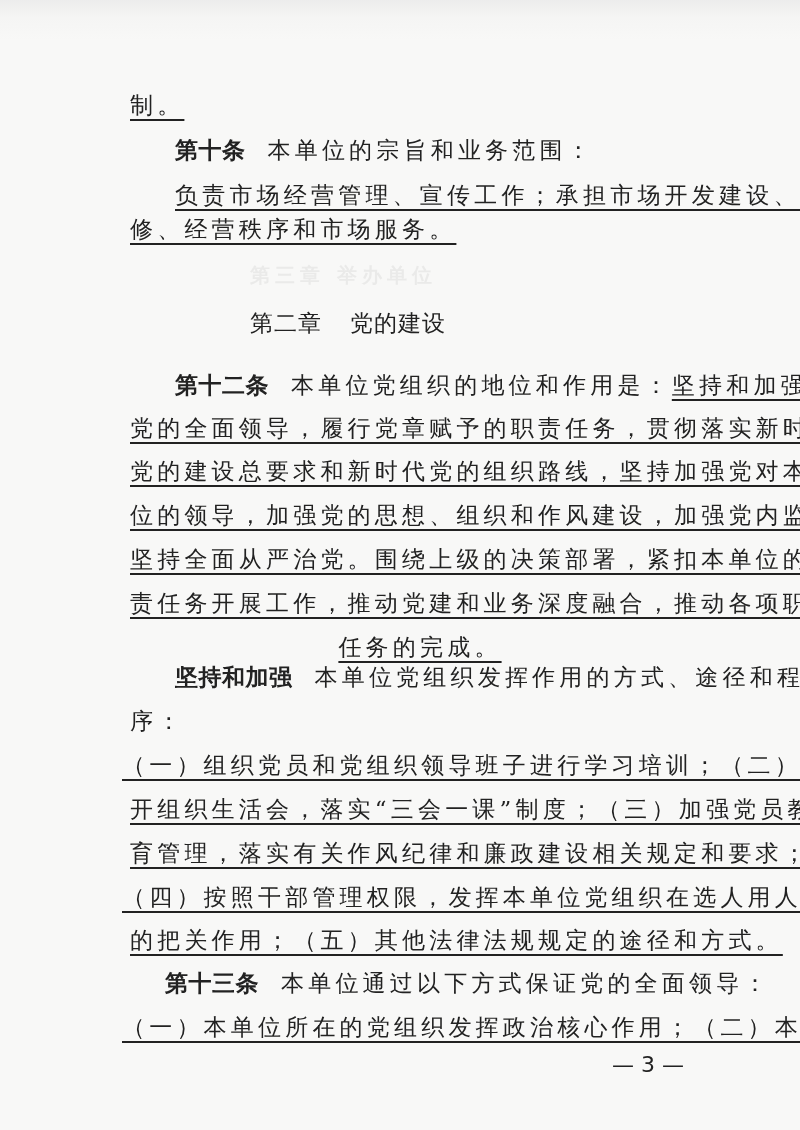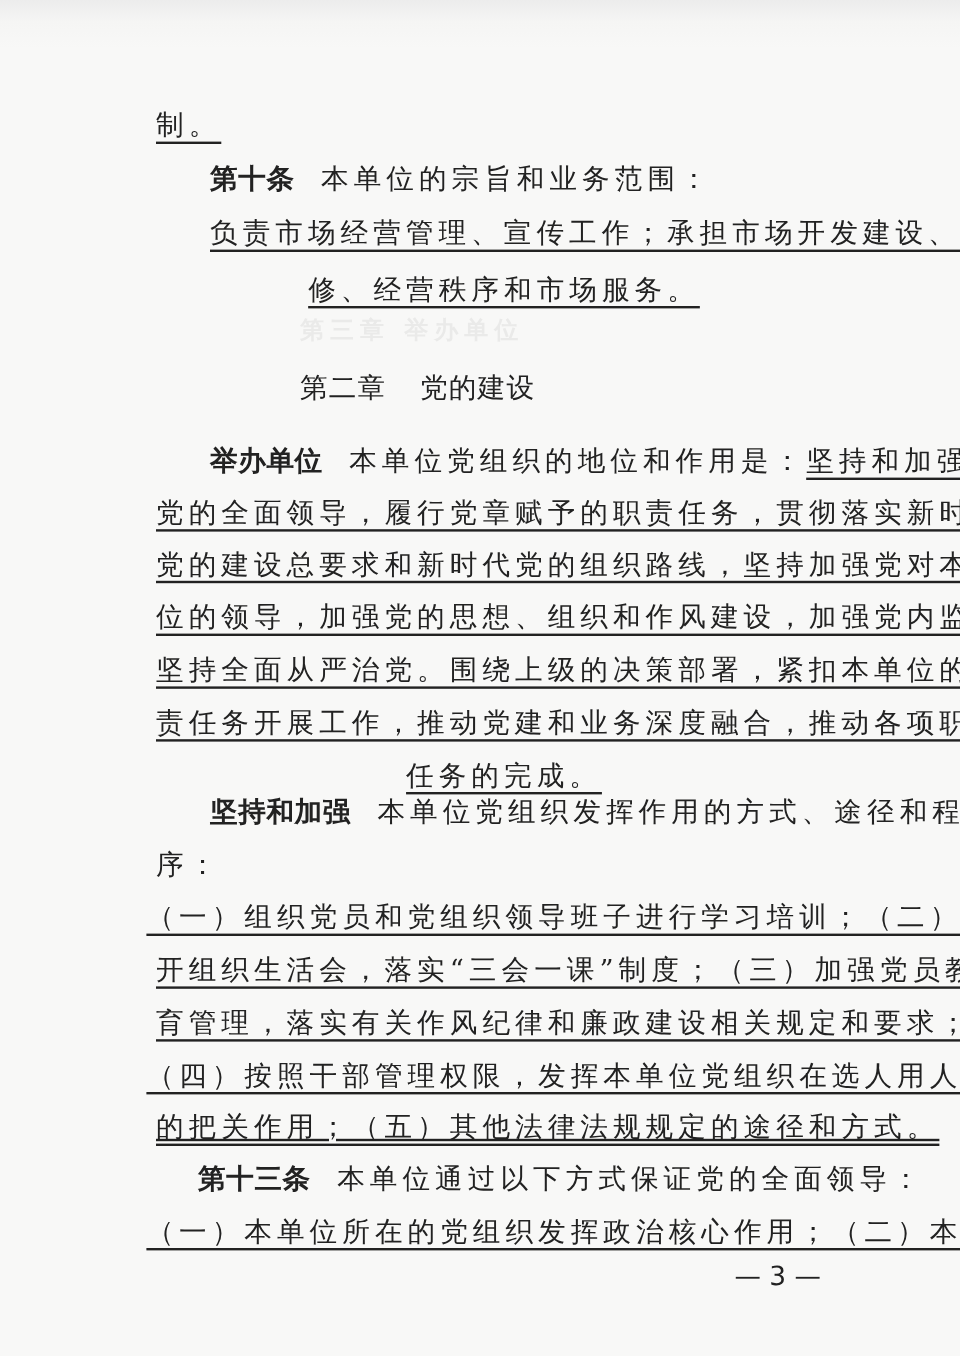--- a/index.html
+++ b/index.html
@@ -47,47 +47,47 @@
     <span class="u">制。</span>
   </div>
 
   <div class="line" style="left:175px;top:135px;">
     <span class="art">第十条</span><span>本单位的宗旨和业务范围：</span>
   </div>
 
   <div class="line" style="left:175px;top:180px;">
     <span class="u">负责市场经营管理、宣传工作；承担市场开发建设、维</span>
   </div>
-  <div class="line" style="left:130px;top:227px;text-align:center;">
+  <div class="line" style="left:130px;top:214px;">
     <span class="u">修、经营秩序和市场服务。</span>
   </div>
 
   <div class="chapter">
     <span>第二章</span><span class="gap"></span><span>党的建设</span>
   </div>
 
   <div class="line" style="left:175px;top:370px;">
-    <span class="art">举办单位</span><span>本单位党组织的地位和作用是：</span><span class="u">坚持和加强</span>
+    <span class="art">第十二条</span><span>本单位党组织的地位和作用是：</span><span class="u">坚持和加强</span>
   </div>
   <div class="line" style="top:413px;"><span class="u">党的全面领导，履行党章赋予的职责任务，贯彻落实新时代</span></div>
   <div class="line" style="top:456px;"><span class="u">党的建设总要求和新时代党的组织路线，坚持加强党对本单</span></div>
   <div class="line" style="top:500px;"><span class="u">位的领导，加强党的思想、组织和作风建设，加强党内监督，</span></div>
   <div class="line" style="top:544px;"><span class="u">坚持全面从严治党。围绕上级的决策部署，紧扣本单位的职</span></div>
   <div class="line" style="top:588px;"><span class="u">责任务开展工作，推动党建和业务深度融合，推动各项职责</span></div>
   <div class="line" style="top:632px;text-align:center;"><span class="u">任务的完成。</span></div>
 
   <div class="line" style="left:175px;top:662px;">
     <span class="art">坚持和加强</span><span>本单位党组织发挥作用的方式、途径和程</span>
   </div>
   <div class="line" style="top:706px;"><span>序：</span></div>
   <div class="line" style="left:122px;top:750px;"><span class="u">（一）组织党员和党组织领导班子进行学习培训；（二）召</span></div>
   <div class="line" style="top:794px;"><span class="u">开组织生活会，落实“三会一课”制度；（三）加强党员教</span></div>
   <div class="line" style="top:838px;"><span class="u">育管理，落实有关作风纪律和廉政建设相关规定和要求；</span></div>
   <div class="line" style="left:122px;top:882px;"><span class="u">（四）按照干部管理权限，发挥本单位党组织在选人用人中</span></div>
-  <div class="line" style="top:925px;text-decoration:underline;"><span class="u">的把关作用；（五）其他法律法规规定的途径和方式。</span></div>
+  <div class="line" style="top:925px;"><span class="u">的把关作用；（五）其他法律法规规定的途径和方式。</span></div>
 
   <div class="line" style="left:165px;top:968px;">
     <span class="art">第十三条</span><span>本单位通过以下方式保证党的全面领导：</span>
   </div>
   <div class="line" style="left:122px;top:1012px;"><span class="u">（一）本单位所在的党组织发挥政治核心作用；（二）本单</span></div>
 
   <div class="pagenum">— 3 —</div>
 </div>
 
 </body></html>

